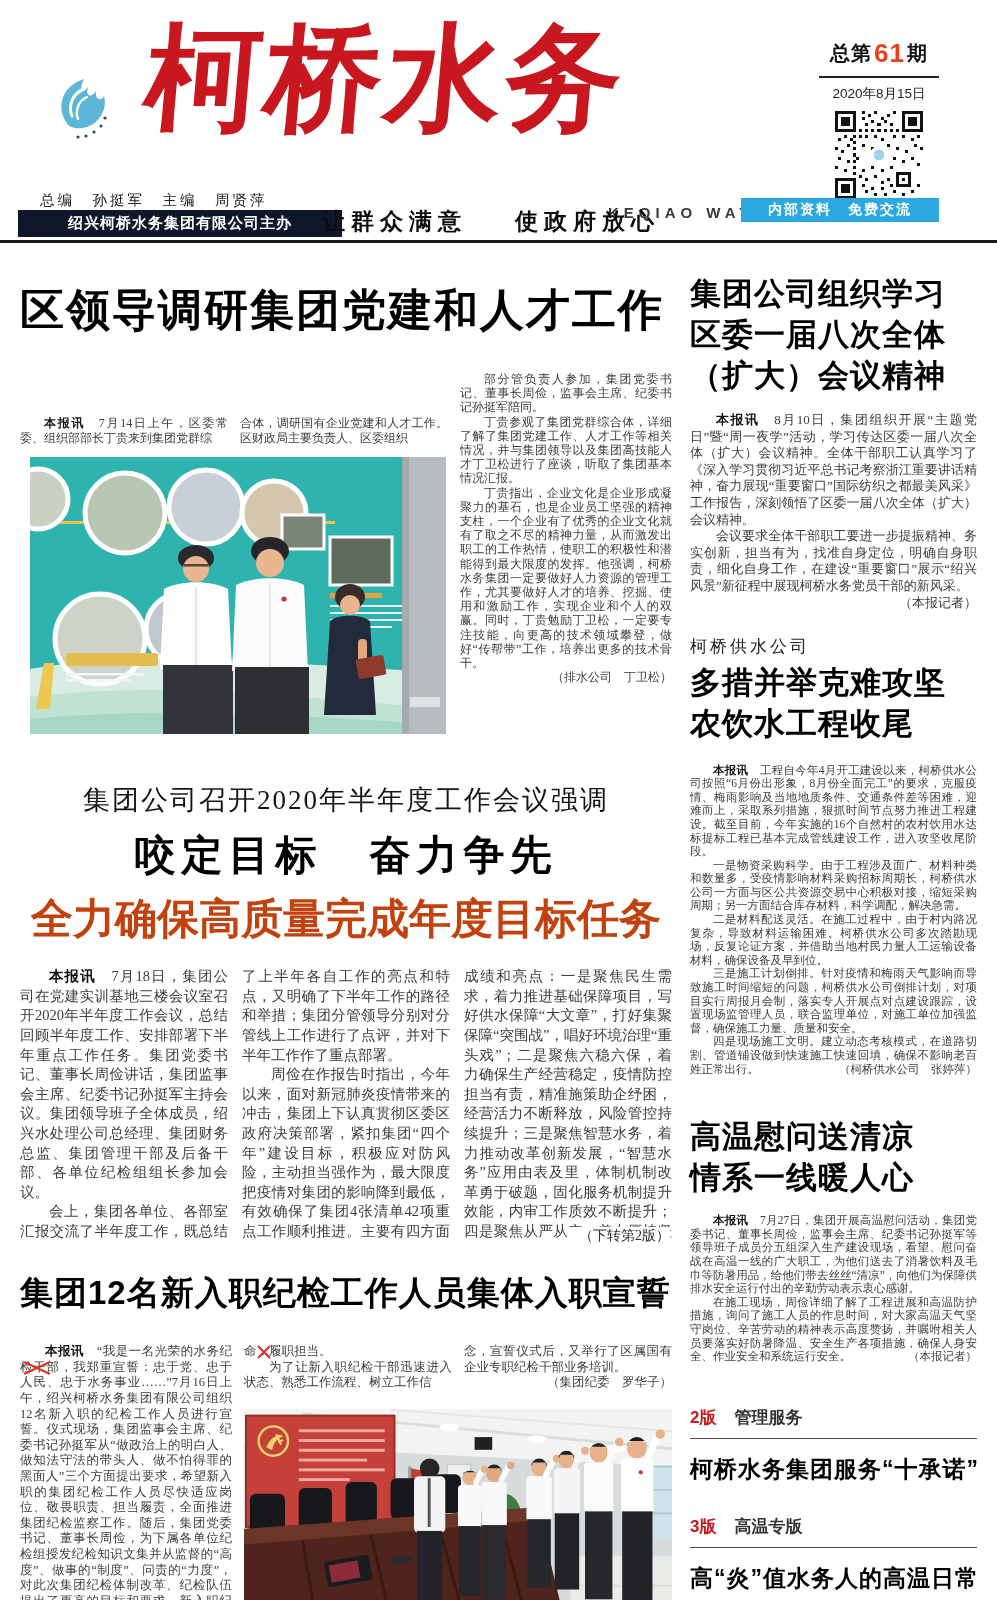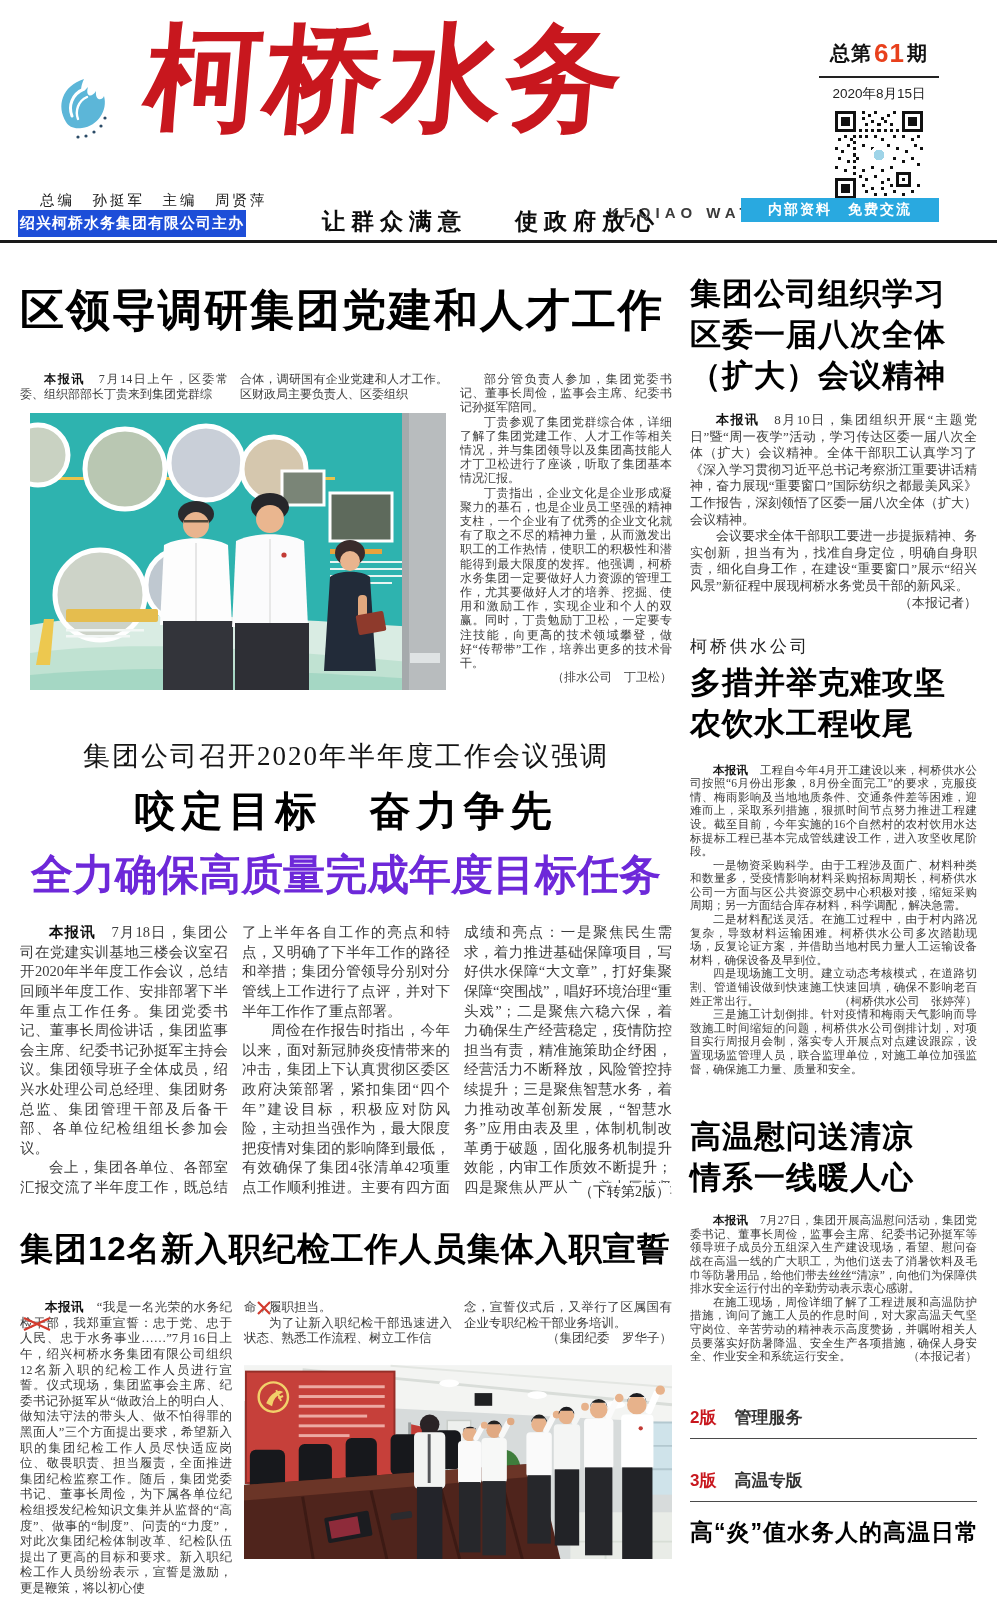--- a/index.html
+++ b/index.html
@@ -17,21 +17,21 @@
   .issue-top{font-size:20px;font-weight:bold;color:#111;letter-spacing:1px;}
   .issue-num{color:#e8401c;font-size:26px;vertical-align:-2px;margin:16px 2px;}
   .issue-rule{border:none;border-top:2px solid #222;margin:7px 2px;}
   .issue-date{font-size:13.5px;color:#222;}
   .qr{margin:8px auto 0;width:88px;height:88px;display:block;}
   .editors{position:absolute;left:40px;top:191px;font-size:14.5px;color:#222;letter-spacing:3px;}
   .title-en{position:absolute;left:608px;top:204px;font-size:15px;font-weight:bold;
             letter-spacing:5px;color:#3a3a3a;font-family:"Liberation Sans",sans-serif;}
   .internal{position:absolute;right:58px;top:198px;background:#29a9e0;color:#fff;font-weight:bold;
             font-size:14px;padding:3px 27px;letter-spacing:2px;font-family:"Liberation Sans",sans-serif;}
-  .organizer{position:absolute;left:18px;top:210px;width:228px;background:#1d4ed8;color:#fff;
+  .organizer{position:absolute;left:18px;top:210px;width:324px;background:#0f172a;color:#fff;
              text-align:center;font-weight:bold;font-size:15px;padding:4px 0;letter-spacing:1px;
              font-family:"Liberation Sans",sans-serif;}
   .slogan{position:absolute;left:322px;top:206px;font-size:23px;font-weight:bold;letter-spacing:6px;
           color:#0d0d0d;font-family:"Liberation Sans",sans-serif;}
   .slogan span + span{margin-left:48px;}
   .m-rule{position:absolute;left:0;right:0;top:240px;height:3px;background:#1a1a1a;}
 
   
   .content{display:flex;gap:18px;padding:10px 20px 0 20px;}
   .main{width:652px;flex:none;}
@@ -43,31 +43,31 @@
   b.lead{font-family:"Liberation Sans",sans-serif;color:#111;}
   .byline{text-align:right;}
   .byline-in{float:right;}
 
   
   .art1-h{font-family:"Liberation Sans",sans-serif;font-size:44px;letter-spacing:2px;color:#000;
           margin:28px 0 32px 0;font-weight:bold;white-space:nowrap;}
   .art1-body{display:flex;gap:12px;}
   .art1-left{width:428px;flex:none;}
   .cols2{display:flex;gap:12px;font-size:12px;line-height:14.6px;}
-  .cols2 p{flex:1;}
+  .cols2 p{flex:1;margin-top:44px;}
   .photo1{margin:12px 0 0 10px;width:416px;height:277px;}
   .art1-col3{flex:1;font-size:12px;line-height:14.2px;}
 
   
   .meeting{position:relative;margin-top:48px;}
   .kicker{text-align:center;font-size:27px;color:#151515;letter-spacing:2px;margin-bottom:10px;}
   .meet-h1{text-align:center;font-family:"Liberation Sans",sans-serif;font-weight:bold;
            font-size:41px;letter-spacing:6px;margin:2px 0;color:#000;}
   .meet-h2{text-align:center;font-family:"Liberation Sans",sans-serif;font-weight:bold;
-           font-size:42px;letter-spacing:0px;margin:8px 0 20px;color:#6d28d9;}
+           font-size:42px;letter-spacing:0px;margin:8px 0 20px;color:#c2410c;}
   .meet-body{column-count:3;column-gap:14px;height:276px;overflow:hidden;
              font-size:14.5px;line-height:19.6px;}
   .continued{position:absolute;right:2px;bottom:-2px;font-size:14px;background:#fff;padding-left:10px;}
 
   
   .oath{margin-top:28px;}
   .oath-h{font-family:"Liberation Sans",sans-serif;font-weight:bold;font-size:33px;
           letter-spacing:1px;margin:0 0 28px;color:#000;white-space:nowrap;}
   .oath-body{display:flex;gap:12px;}
   .oath-c1{width:212px;flex:none;position:relative;font-size:12.5px;line-height:15.6px;}
@@ -411,40 +411,41 @@
       <section>
         <p class="rail-kicker">柯桥供水公司</p>
         <h2 class="rail-h" style="margin-top:4px;">
           <span>多措并举克难攻坚</span>
           <span>农饮水工程收尾</span>
         </h2>
         <div class="rail-body bodytxt b115" style="margin-top:20px;">
           <p class="ind"><b class="lead">本报讯</b>　<span>工程自今年4月开工建设以来，柯桥供水公司按照“6月份出形象，8月份全面完工”的要求，克服疫情、梅雨影响及当地地质条件、交通条件差等困难，迎难而上，采取系列措施，狠抓时间节点努力推进工程建设。截至目前，今年实施的16个自然村的农村饮用水达标提标工程已基本完成管线建设工作，进入攻坚收尾阶段。</span></p>
           <p class="ind">一是物资采购科学。由于工程涉及面广、材料种类和数量多，受疫情影响材料采购招标周期长，柯桥供水公司一方面与区公共资源交易中心积极对接，缩短采购周期；另一方面结合库存材料，科学调配，解决急需。</p>
           <p class="ind">二是材料配送灵活。在施工过程中，由于村内路况复杂，导致材料运输困难。柯桥供水公司多次踏勘现场，反复论证方案，并借助当地村民力量人工运输设备材料，确保设备及早到位。</p>
+          <p class="ind">三是施工计划倒排。针对疫情和梅雨天气影响而导致施工时间缩短的问题，柯桥供水公司倒排计划，对项目实行周报月会制，落实专人开展点对点建设跟踪，设置现场监管理人员，联合监理单位，对施工单位加强监督，确保施工力量、质量和安全。</p>
           <p class="ind"><span>四是现场施工文明。建立动态考核模式，在道路切割、管道铺设做到快速施工快速回填，确保不影响老百姓正常出行。</span><span class="byline-in">（柯桥供水公司　张婷萍）</span></p>
-          <p class="ind">三是施工计划倒排。针对疫情和梅雨天气影响而导致施工时间缩短的问题，柯桥供水公司倒排计划，对项目实行周报月会制，落实专人开展点对点建设跟踪，设置现场监管理人员，联合监理单位，对施工单位加强监督，确保施工力量、质量和安全。</p>
         </div>
       </section>
 
       <section style="margin-top:40px;">
         <h2 class="rail-h">
           <span>高温慰问送清凉</span>
           <span>情系一线暖人心</span>
         </h2>
         <div class="rail-body bodytxt b115">
           <p class="ind"><b class="lead">本报讯</b>　<span>7月27日，集团开展高温慰问活动，集团党委书记、董事长周俭，监事会主席、纪委书记孙挺军等领导班子成员分五组深入生产建设现场，看望、慰问奋战在高温一线的广大职工，为他们送去了消暑饮料及毛巾等防暑用品，给他们带去丝丝“清凉”，向他们为保障供排水安全运行付出的辛勤劳动表示衷心感谢。</span></p>
           <p class="ind"><span>在施工现场，周俭详细了解了工程进展和高温防护措施，询问了施工人员的作息时间，对大家高温天气坚守岗位、辛苦劳动的精神表示高度赞扬，并嘱咐相关人员要落实好防暑降温、安全生产各项措施，确保人身安全、作业安全和系统运行安全。</span><span class="byline-in">（本报记者）</span></p>
         </div>
       </section>
 
       <div class="teasers">
         <div>
           <div class="t-head"><span class="t-page">2版</span><span>管理服务</span></div>
           <div class="t-rule"></div>
+          <div class="t-title">柯桥水务集团服务“十承诺”</div>
         </div>
         <div>
           <div class="t-head"><span class="t-page">3版</span><span>高温专版</span></div>
           <div class="t-rule"></div>
           <div class="t-title">高“炎”值水务人的高温日常</div>
         </div>
       </div>
 
     </aside>
   </div>

